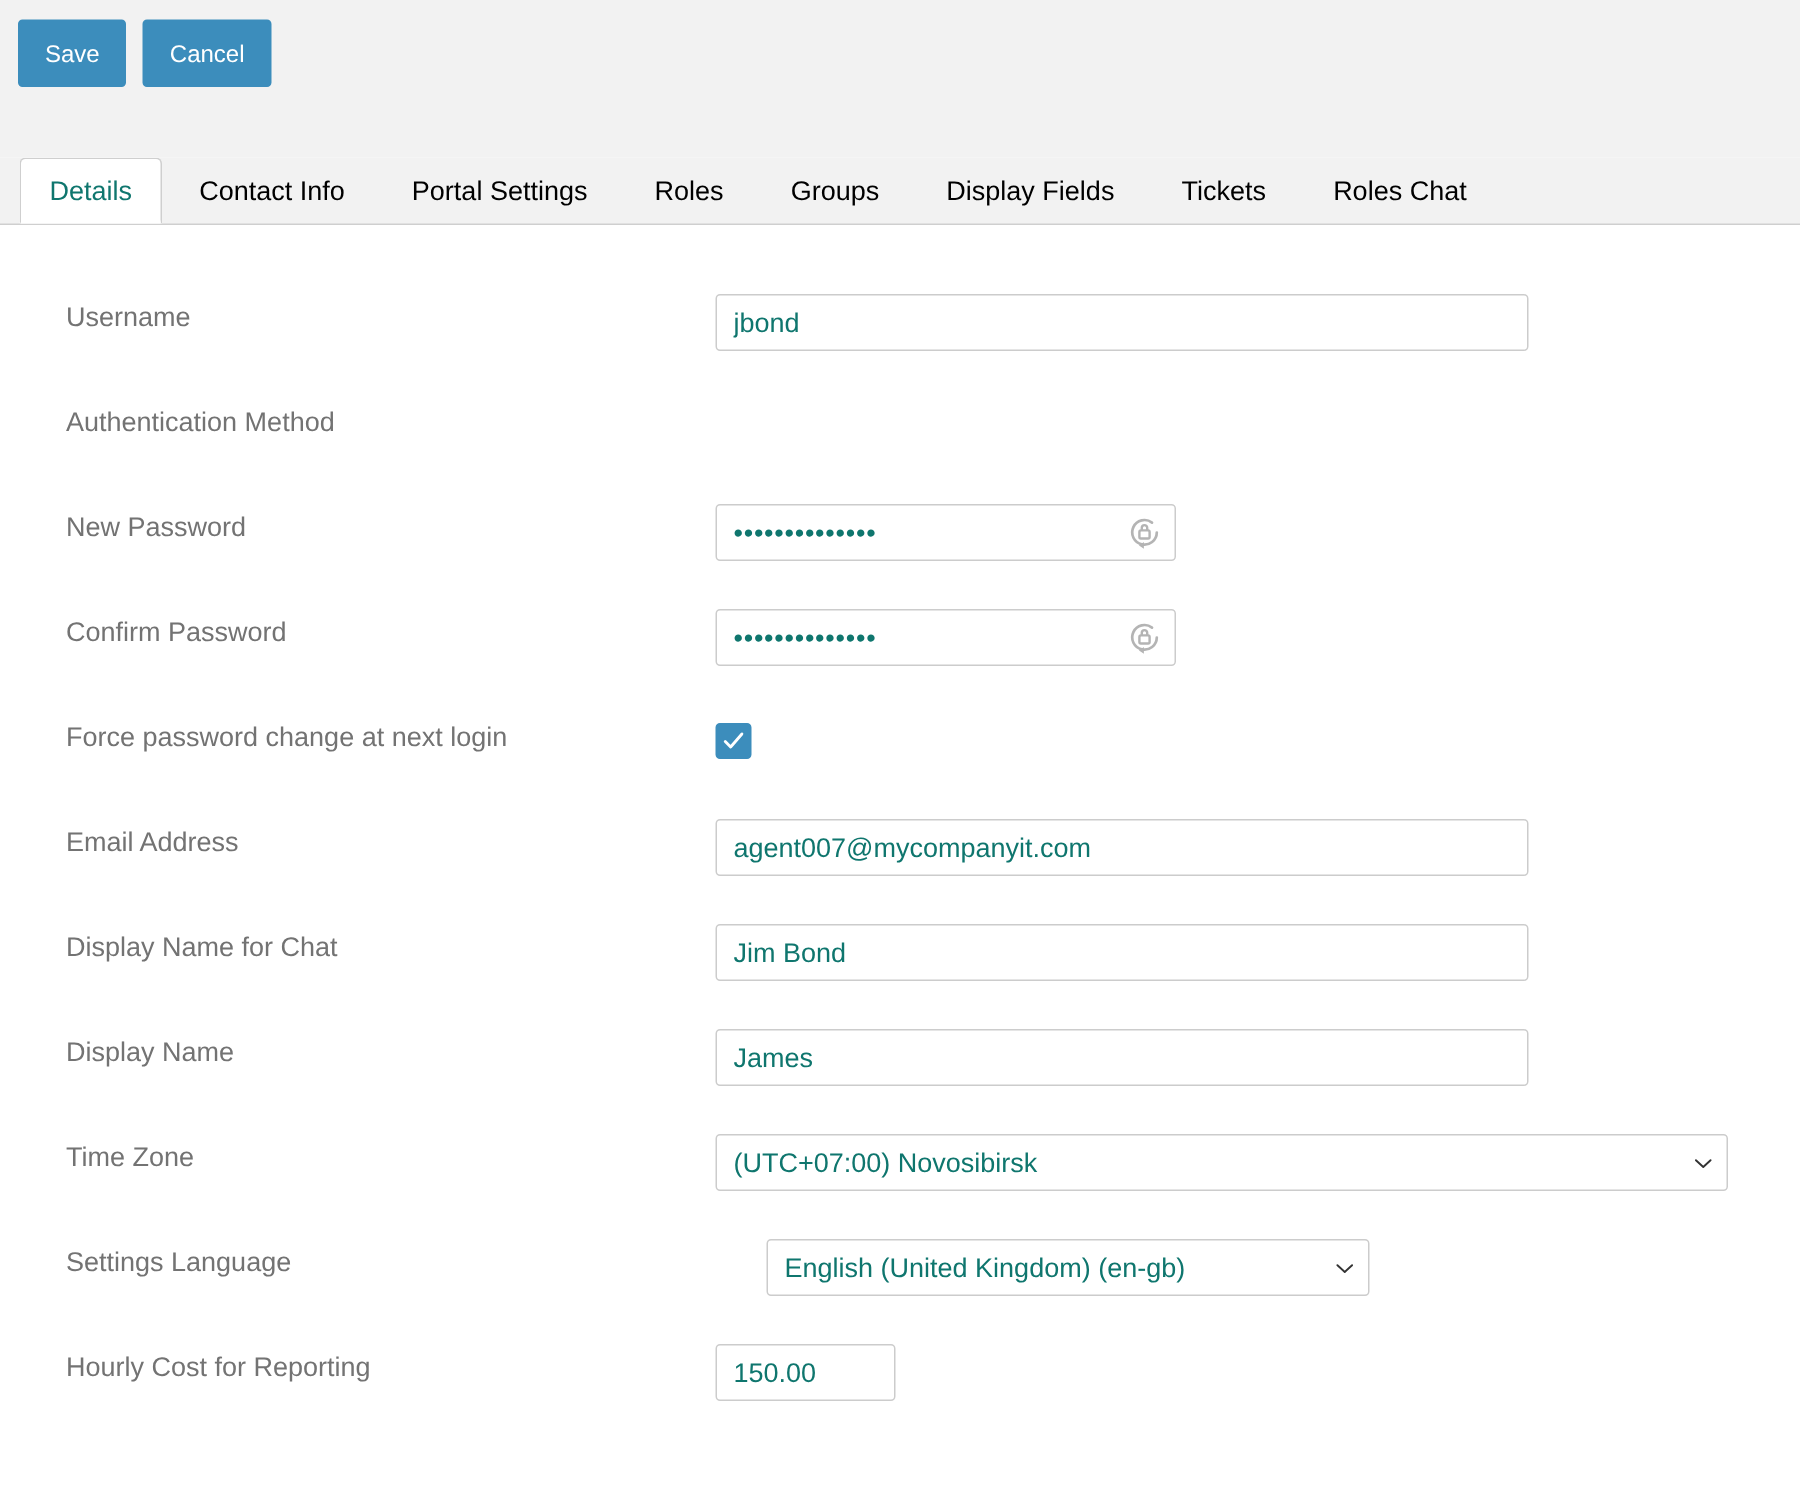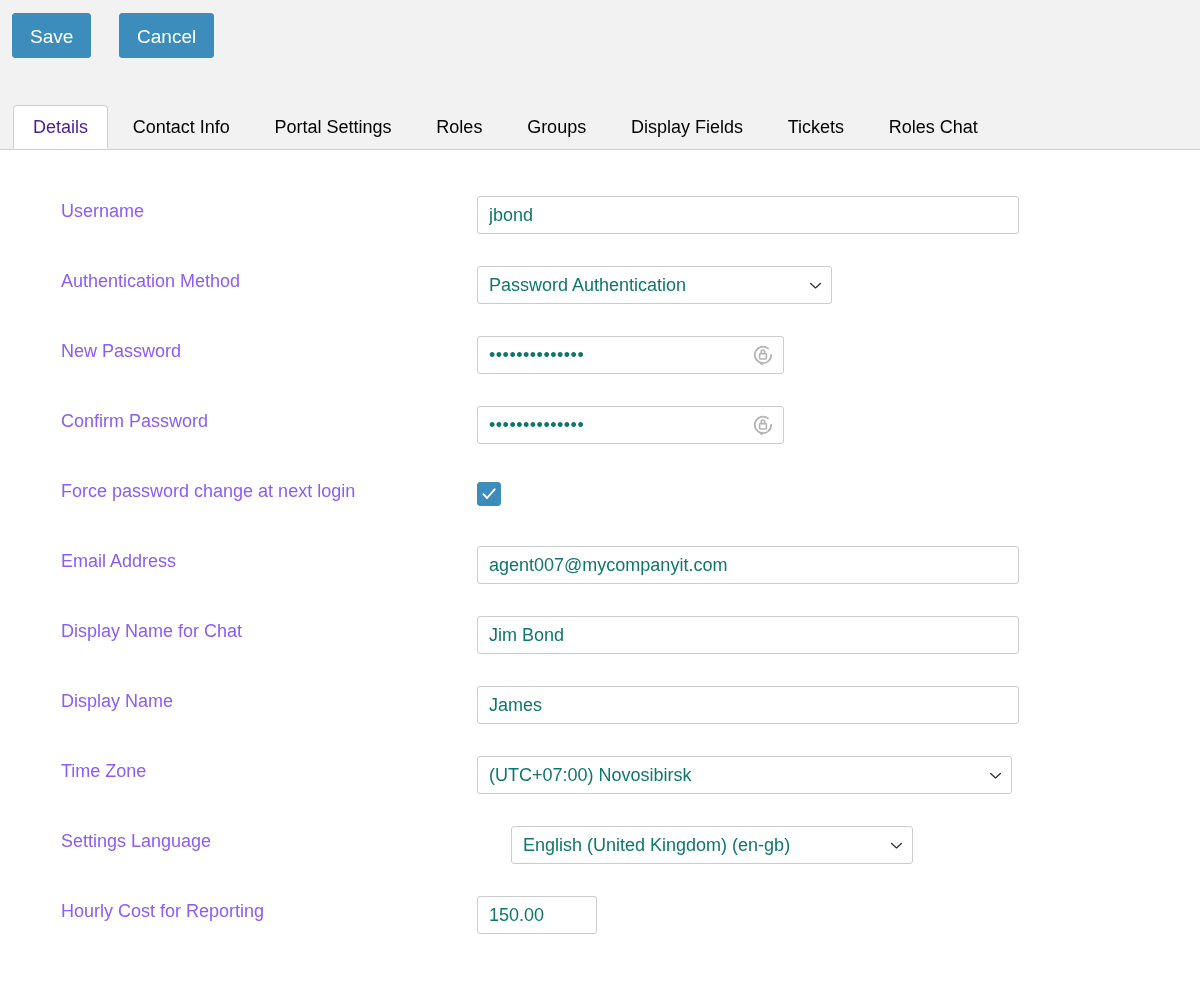--- a/index.html
+++ b/index.html
@@ -26,26 +26,26 @@
     width: 1200px;
     height: 105px;
     background: #f2f2f2;
     padding: 13px 0 0 12px;
   }
   .btn {
     display: inline-block;
     height: 45px;
     line-height: 45px;
     padding: 0 17px;
-    margin-right: 23px;
+    margin-right: 6px;
     background: #3c8dbc;
     color: #ffffff;
     border: 1px solid #3c8dbc;
     border-radius: 3px;
-    font-size: 19px;
+    font-size: 16px;
     font-family: "Liberation Sans", sans-serif;
     cursor: pointer;
     vertical-align: top;
     text-align: center;
   }
 
   
   .tabstrip {
     position: absolute;
     left: 0; top: 105px;
@@ -66,21 +66,21 @@
     cursor: pointer;
     vertical-align: bottom;
     border: 1px solid transparent;
     border-radius: 4px 4px 0 0;
     position: relative;
   }
   .tab.active {
     background: #ffffff;
     border-color: #cfcfcf;
     border-bottom-color: #ffffff;
-    color: #4c1d95;
+    color: #0f766e;
     z-index: 2;
   }
   .tab.active::after {
     content: "";
     position: absolute;
     left: 0; right: 0;
     bottom: -1px;
     height: 2px;
     background: #ffffff;
   }
@@ -93,25 +93,25 @@
     height: 850px;
     background: #ffffff;
     padding-top: 46px;
   }
   .row {
     position: relative;
     height: 70px;
   }
   .label {
     position: absolute;
-    left: 61px;
+    left: 44px;
     top: 0;
     line-height: 30px;
     font-size: 18px;
-    color: #8b5cf6;
+    color: #737373;
     white-space: nowrap;
   }
   .field {
     position: absolute;
     left: 477px;
     top: 0;
   }
 
   input.txt, .selwrap {
     height: 38px;
@@ -146,21 +146,21 @@
   .caret {
     margin-left: 12px;
     flex: 0 0 auto;
     display: inline-block;
     width: 13px;
     height: 13px;
   }
   .caret svg { display: block; }
 
   .sel-auth { width: 355px; }
-  .sel-tz   { width: 535px; }
+  .sel-tz   { width: 675px; }
   .sel-lang { width: 402px; margin-left: 34px; }
 
   
   .passwrap {
     position: relative;
     display: inline-block;
   }
   .passwrap input.txt {
     width: 307px;
     padding-right: 44px;
@@ -216,30 +216,20 @@
 
   <div class="row">
     <div class="label">Username</div>
     <div class="field">
       <input class="txt w-wide" type="text" value="jbond" style="">
     </div>
   </div>
 
   <div class="row">
     <div class="label">Authentication Method</div>
-    <div class="field">
-      <div class="selwrap sel-auth">
-        <span class="seltext">Password Authentication</span>
-        <span class="caret">
-          <svg width="13" height="13" viewBox="0 0 16 16">
-              <path d="M2 5.5 L8 11 L14 5.5" fill="none" stroke="#333" stroke-width="1.6" stroke-linecap="round" stroke-linejoin="round"></path>
-            </svg>
-        </span>
-      </div>
-    </div>
   </div>
 
   <div class="row">
     <div class="label">New Password</div>
     <div class="field">
       <span class="passwrap">
         <input class="txt" type="text" value="••••••••••••••" style="">
         <span class="genpw">
           <svg width="26" height="26" viewBox="0 0 26 26">
             <path d="M21.2 13A8.2 8.2 0 1 1 18 6.4" fill="none" stroke="#777" stroke-width="1.8" stroke-linecap="round"></path>

